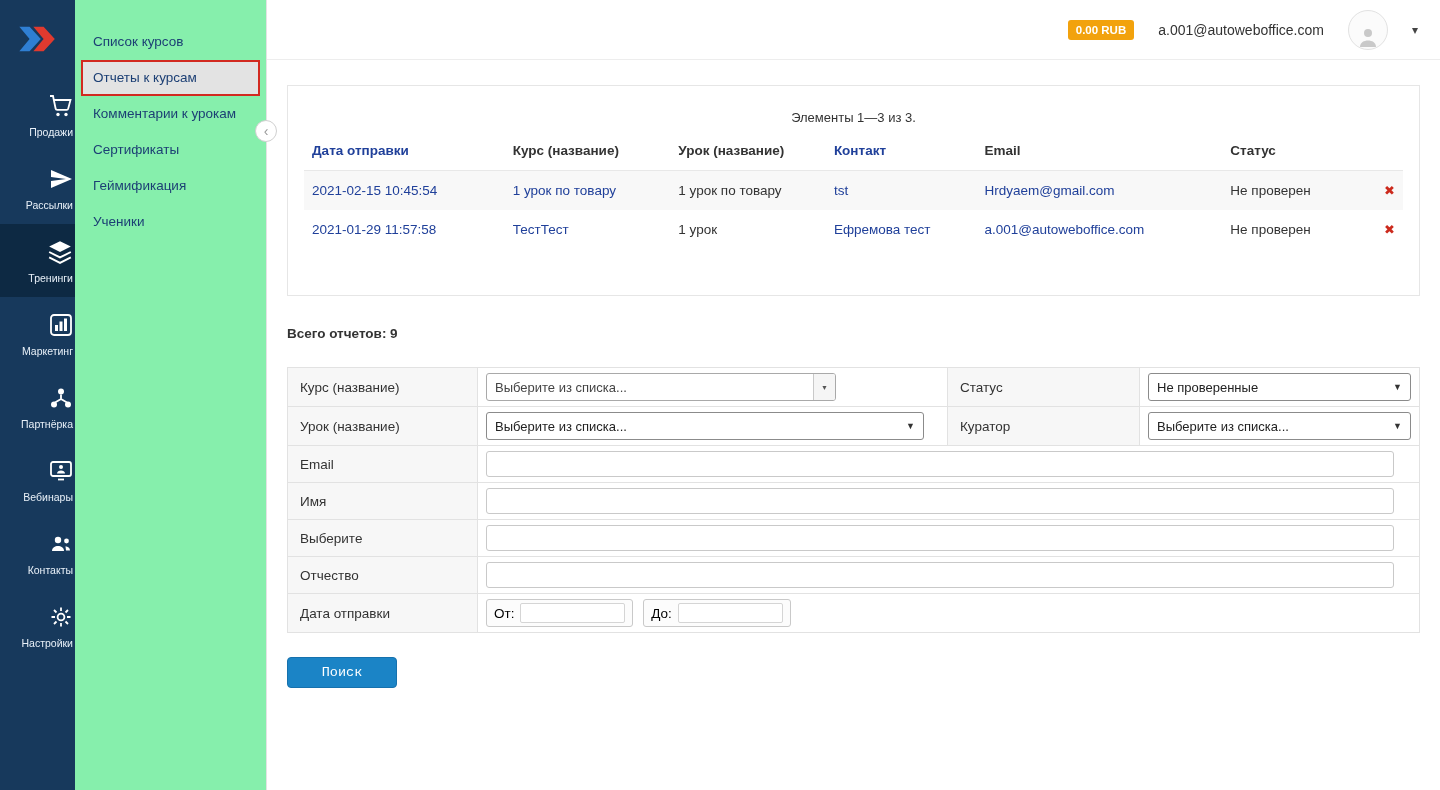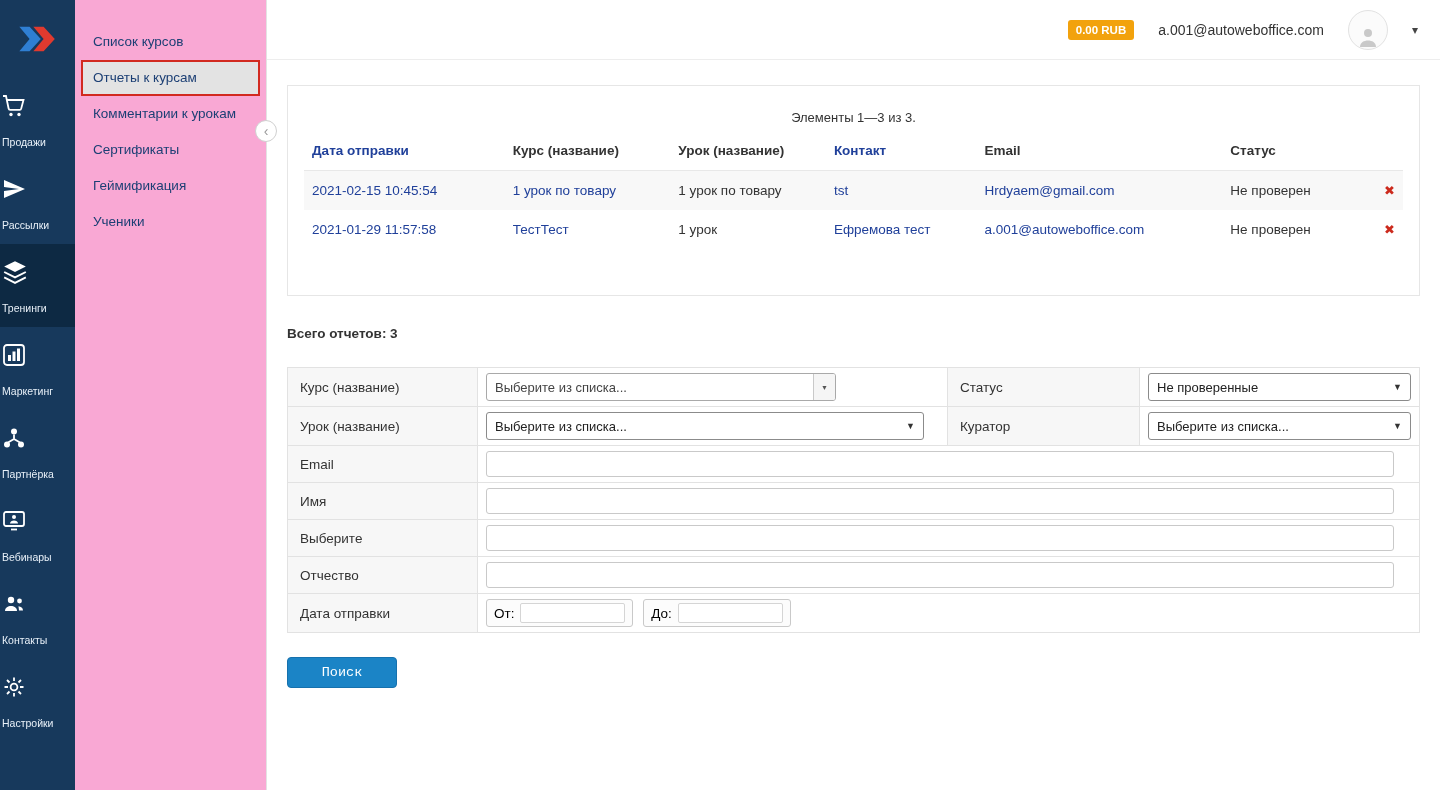--- a/index.html
+++ b/index.html
@@ -3,27 +3,27 @@
 <meta charset="utf-8">
 <style>
   * { box-sizing:border-box; margin:0; padding:0; }
   html,body { width:1440px; height:790px; }
   body { font-family:"Liberation Sans","DejaVu Sans",sans-serif; background:#fff; overflow:hidden; }
   .app { display:flex; height:790px; }
 
   
   .sidebar { width:75px; min-width:75px; background:#17395c; display:flex; flex-direction:column; }
   .logo { height:78px; display:flex; align-items:center; justify-content:center; cursor:pointer; }
-  .nav-item { display:flex; flex-direction:column; align-items:flex-start; gap:17px; padding:15px 2px 13px; cursor:pointer; }
+  .nav-item { display:flex; flex-direction:column; align-items:flex-end; gap:7px; padding:15px 2px 13px; cursor:pointer; }
   .nav-item.active { background:#0d2943; }
   .nav-icon { height:26px; display:flex; align-items:center; justify-content:center; }
   .nav-label { font-size:10.5px; color:#e8f0f8; }
 
   
-  .submenu { width:192px; min-width:192px; background:#f9a8d4; border-right:1px solid #e3e3e3; padding-top:24px; }
+  .submenu { width:192px; min-width:192px; background:#86efac; border-right:1px solid #e3e3e3; padding-top:24px; }
   .submenu-item { padding:10px 18px 11px; font-size:13.5px; color:#1c3f74; cursor:pointer; }
   .submenu-item.selected { background:#e3e3e3; border:2px solid #d22a20; margin:0 6px; padding:8px 10px 9px; }
 
   
   .main { flex:1; position:relative; background:#fff; }
   .collapse-btn { position:absolute; left:-12px; top:120px; width:22px; height:22px; border-radius:50%;
     background:#fff; border:1px solid #d0d0d0; color:#999; display:flex; align-items:center; justify-content:center;
     font-size:14px; cursor:pointer; z-index:5; }
   .topbar { height:60px; border-bottom:1px solid #ededed; display:flex; align-items:center; justify-content:flex-end; gap:24px; padding:0 22px; }
   .balance-badge { background:#f2a20d; color:#fff; font-weight:bold; font-size:11.5px; padding:4px 8px; border-radius:3px; cursor:pointer; }
@@ -246,21 +246,21 @@
               <td><a class="lnk">Ефремова тест</a></td>
               <td><a class="lnk">a.001@autoweboffice.com</a></td>
               <td><span>Не проверен</span></td>
               <td class="act"><span class="xicon">✖</span></td>
             </tr>
           </tbody>
         </table>
         <div class="panel-footer-space"></div>
       </div>
 
-      <div class="total-line">Всего отчетов: 3</div>
+      <div class="total-line">Всего отчетов: 9</div>
 
       
       <table class="ftable">
         <colgroup>
           <col style="width:190px">
             <col style="width:470px">
             <col style="width:192px">
             <col>
         </colgroup>
         <tbody>

